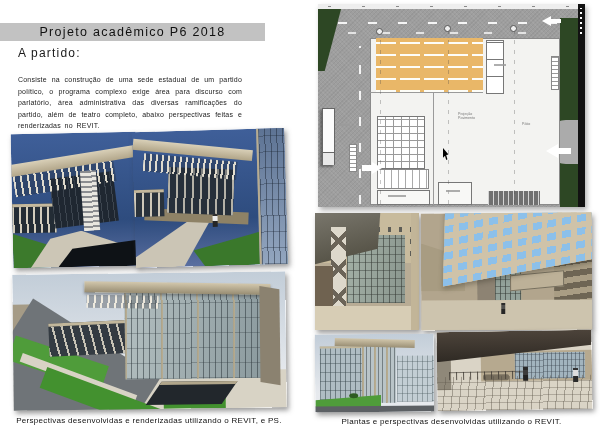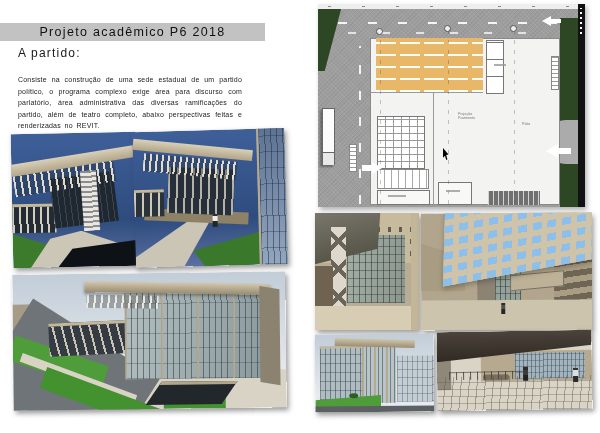--- a/index.html
+++ b/index.html
@@ -264,20 +264,21 @@
     <div class="rc-grass2"></div>
     <div class="rc-grass3"></div>
     <div class="rc-wing"></div>
     <div class="rc-glassbox"></div>
     <div class="rc-dots"></div>
     <div class="rc-slab"></div>
     <div class="rc-rightwall"></div>
     <div class="rc-ramp"></div>
   </div>
 
+  <div class="abs caption caption-left">Perspectivas desenvolvidas e renderizadas utilizando o REVIT, e PS.</div>
 
   <div class="abs plan">
     <div class="pl-topstrip"></div>
     <div class="pl-topticks"></div>
     <div class="pl-green-tl"></div>
     <div class="pl-lane1"></div>
     <div class="pl-lane2"></div>
     <div class="pl-lanev"></div>
     <div class="pl-green-r"></div>
     <div class="pl-drive"></div>
@@ -359,15 +360,16 @@
     <div class="rg-glass"></div>
     <div class="rg-leftwall"></div>
     <div class="rg-canopy"></div>
     <div class="rg-paving"></div>
     <div class="rg-rail"></div>
     <div class="rg-bikes"></div>
     <div class="rg-p1"></div>
     <div class="rg-p2"></div>
   </div>
 
+  <div class="abs caption caption-right">Plantas e perspectivas desenvolvidas utilizando o REVIT.</div>
 
   <div class="abs cursor"></div>
 </div>
 
 </body></html>

